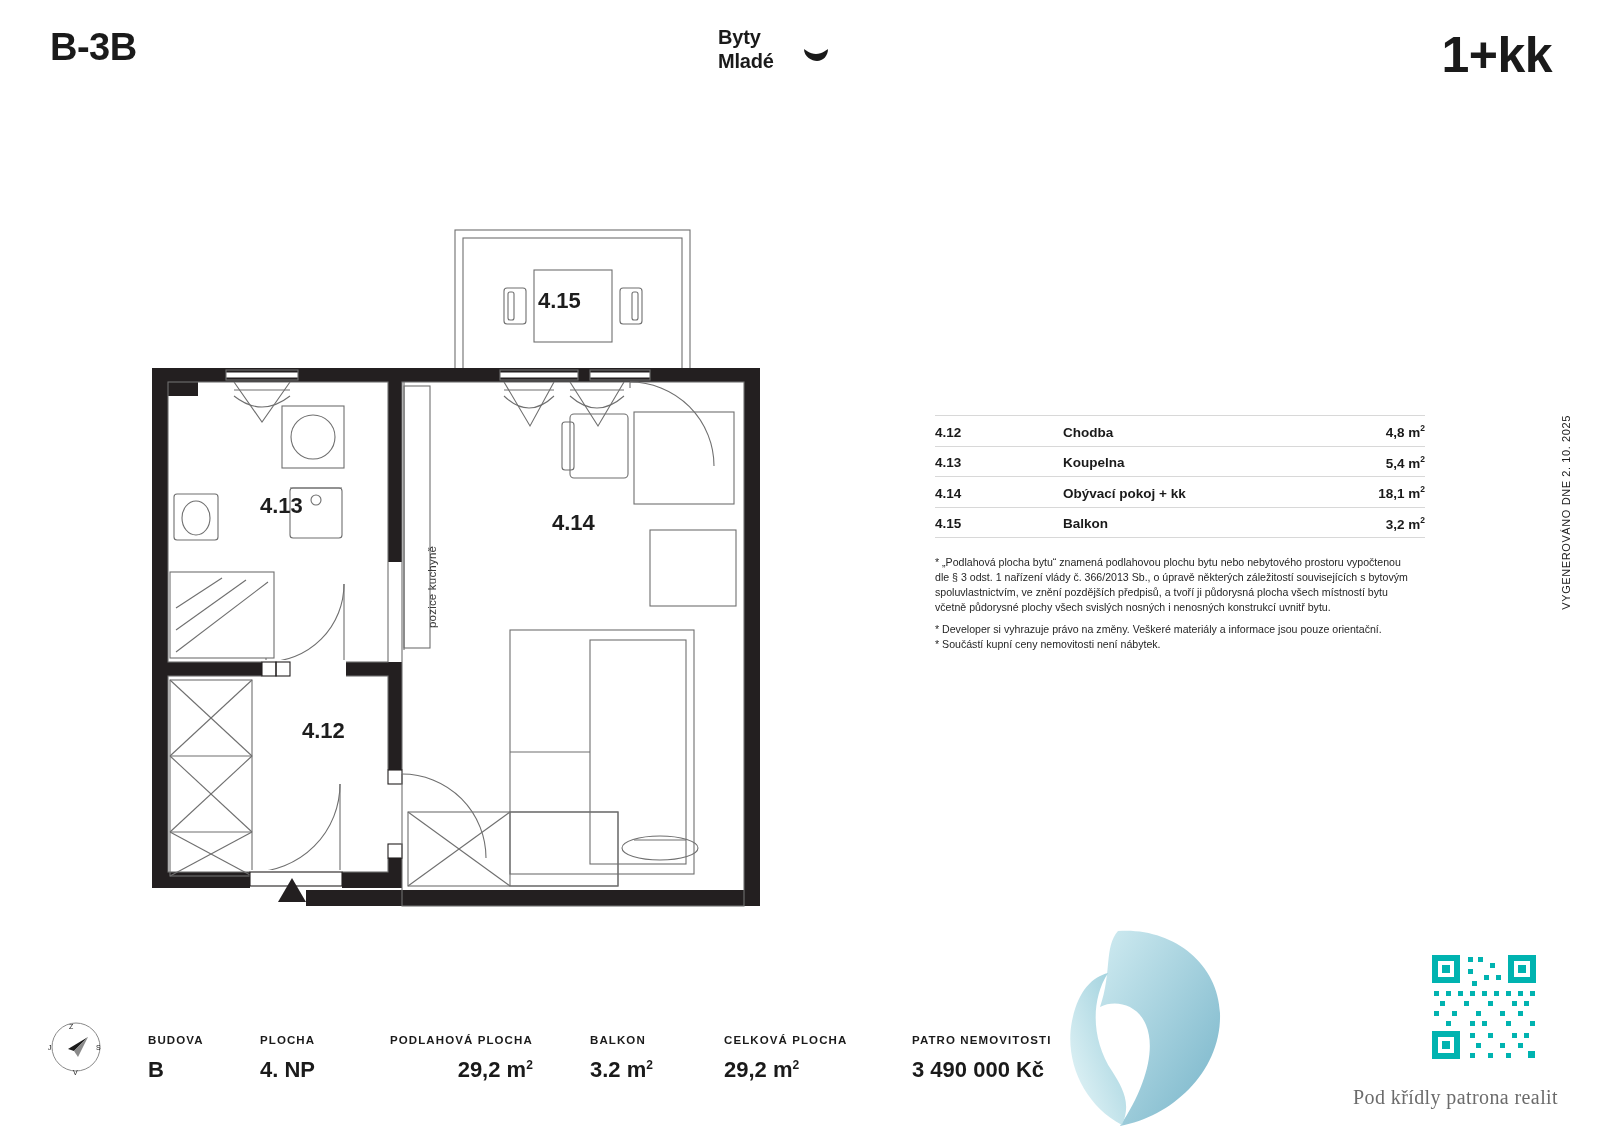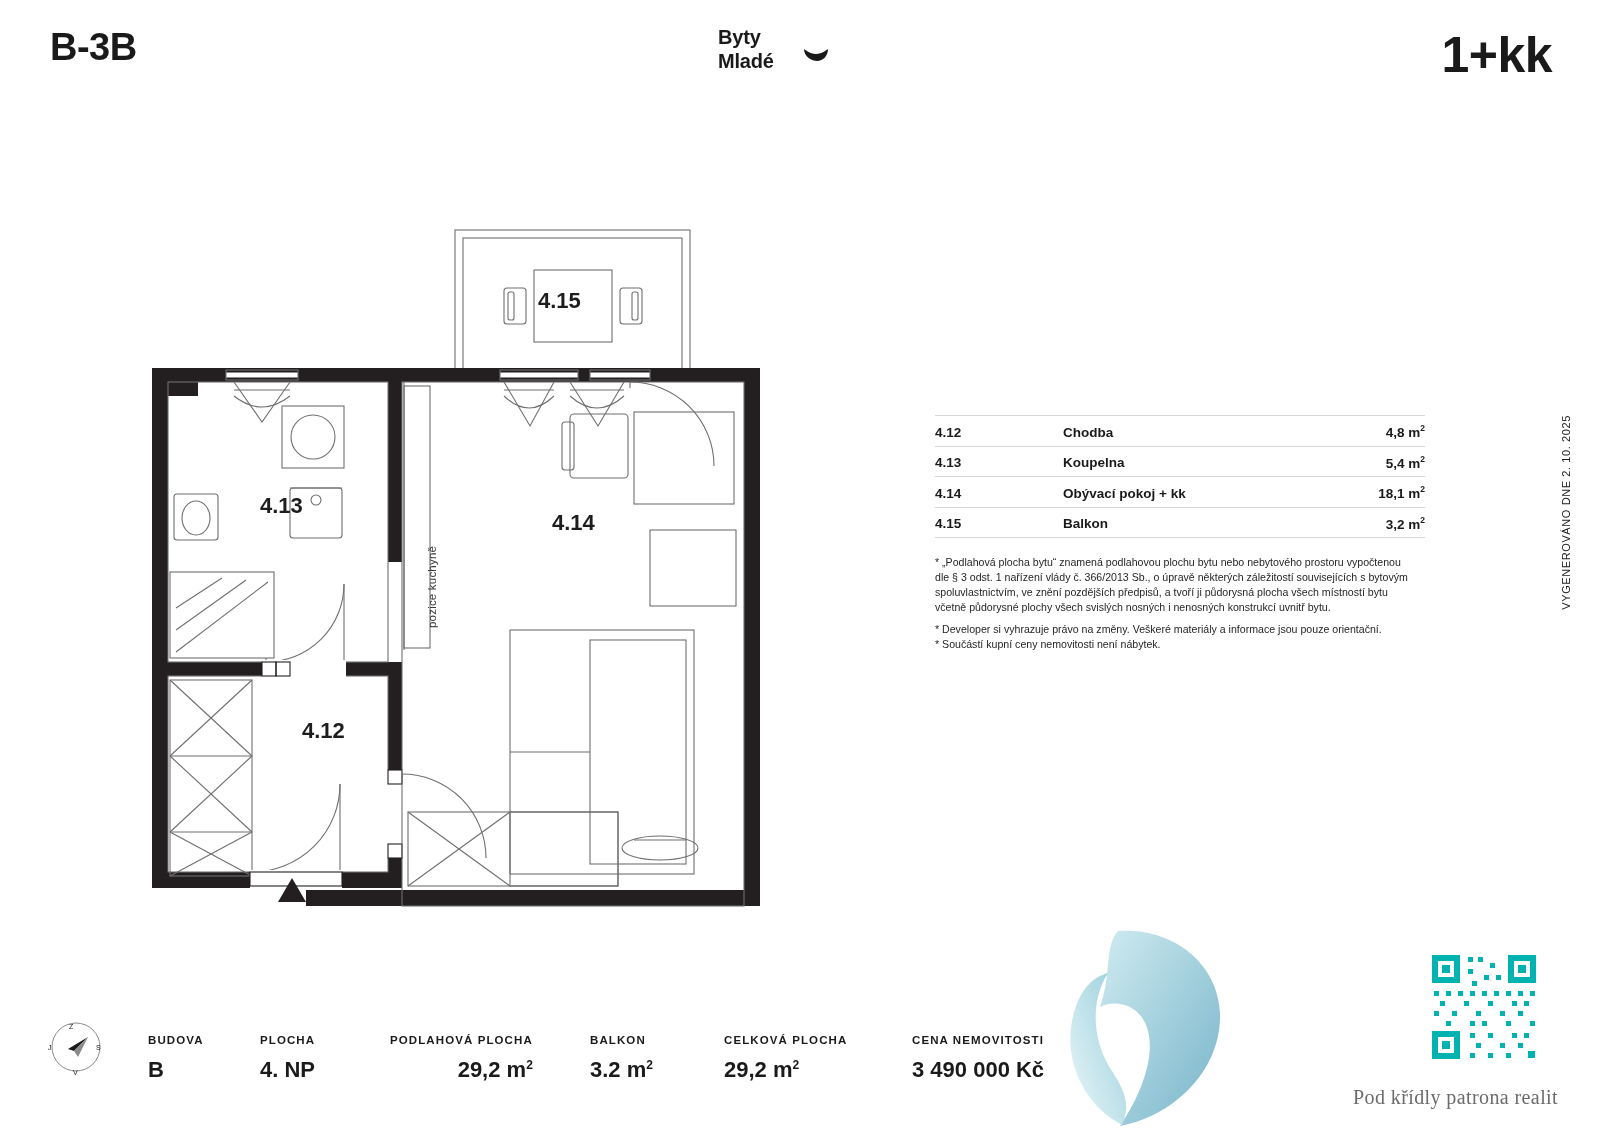--- a/index.html
+++ b/index.html
@@ -407,21 +407,21 @@
     <div class="flabel">BALKON</div>
     <div class="fvalue"><span>3.2 m</span><sup>2</sup></div>
   </div>
 
   <div class="fitem f-celkova">
     <div class="flabel">CELKOVÁ PLOCHA</div>
     <div class="fvalue"><span>29,2 m</span><sup>2</sup></div>
   </div>
 
   <div class="fitem f-cena">
-    <div class="flabel">CENA NEMOVITOSTI</div>
+    <div class="flabel">PATRO NEMOVITOSTI</div>
     <div class="fvalue">3 490 000 Kč</div>
   </div>
 
   <div class="blob">
     <svg width="180" height="210" viewBox="0 0 180 210">
       <defs>
         <linearGradient id="g1" x1="0" y1="0" x2="1" y2="1">
           <stop offset="0%" stop-color="#cdeaf0"></stop>
           <stop offset="100%" stop-color="#6fb0c6"></stop>
         </linearGradient>

